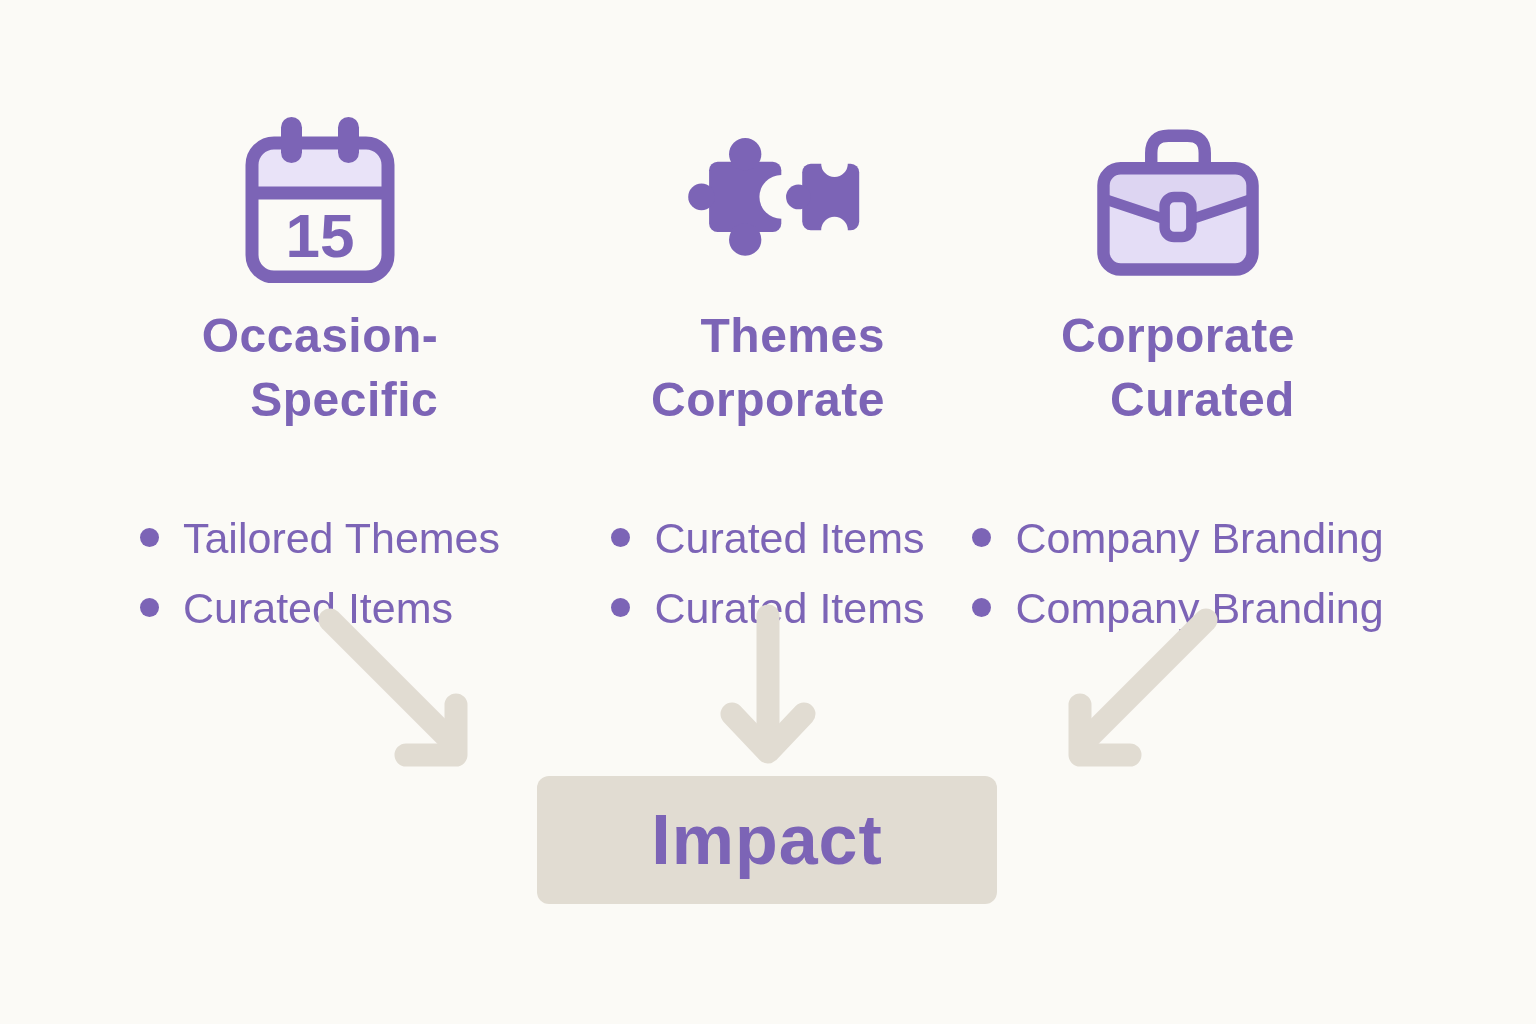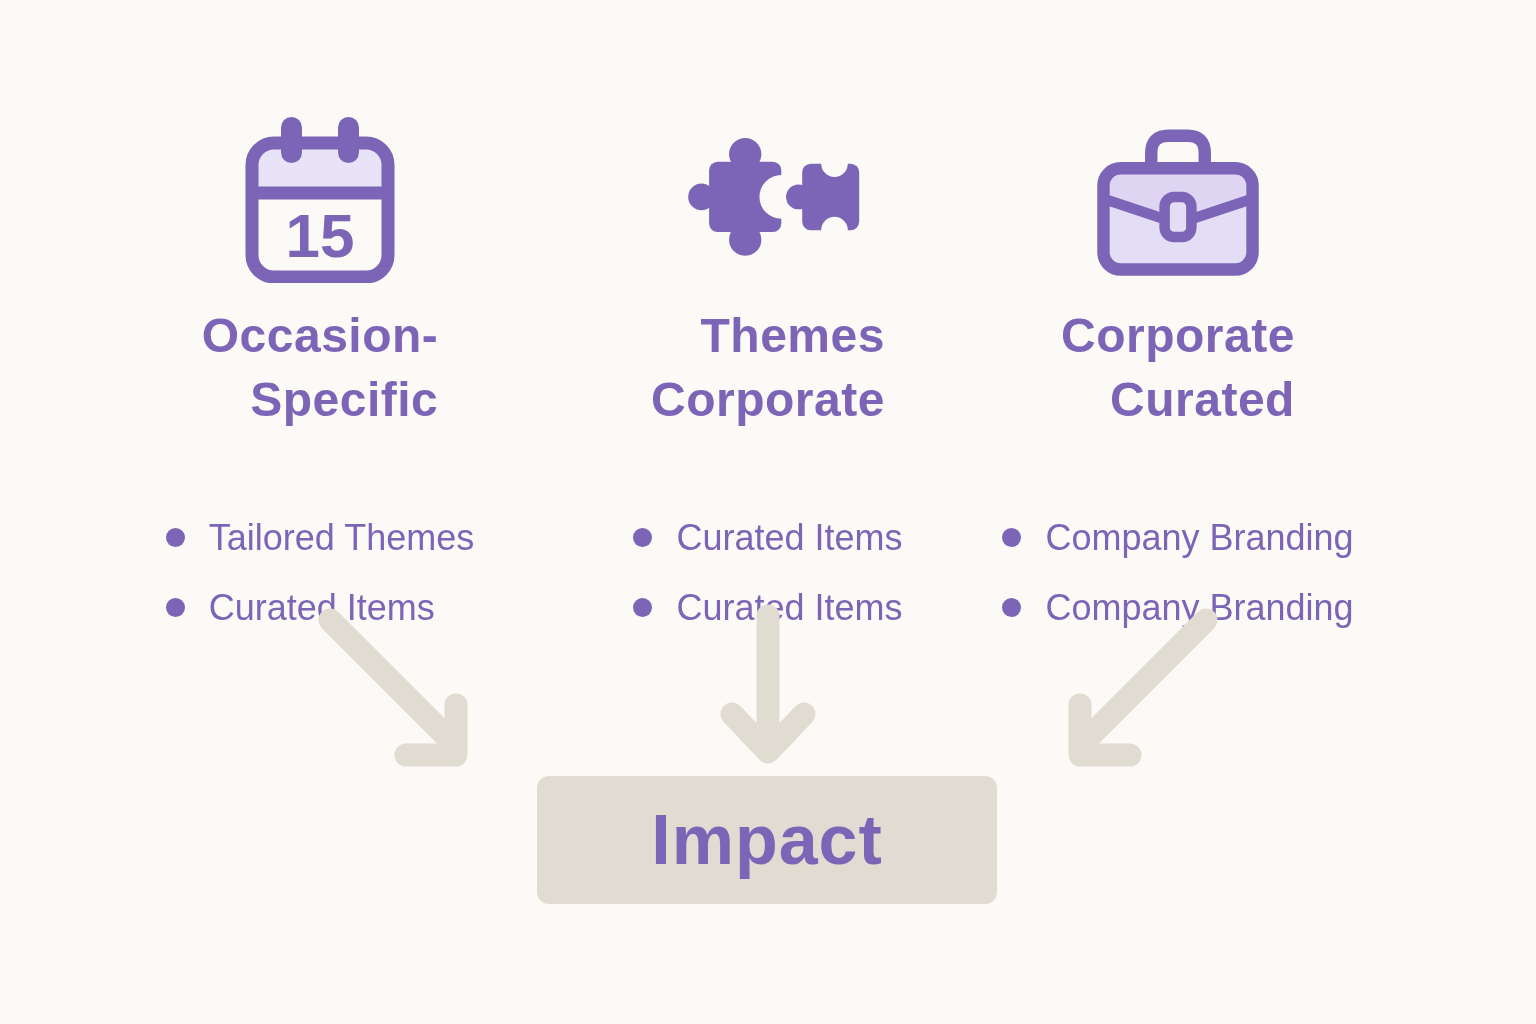--- a/index.html
+++ b/index.html
@@ -44,21 +44,21 @@
   .bullets {
     margin-top: 44px;
     display: flex;
     flex-direction: column;
     gap: 26px;
   }
   .bullet {
     display: flex;
     align-items: center;
     gap: 24px;
-    font-size: 36px;
+    font-size: 43px;
     line-height: 44px;
     font-weight: 400;
     color: var(--purple, #7c64b6);
     white-space: nowrap;
   }
   .dot {
     width: 19px; height: 19px;
     border-radius: 50%;
     background: var(--purple, #7c64b6);
     flex: none;

